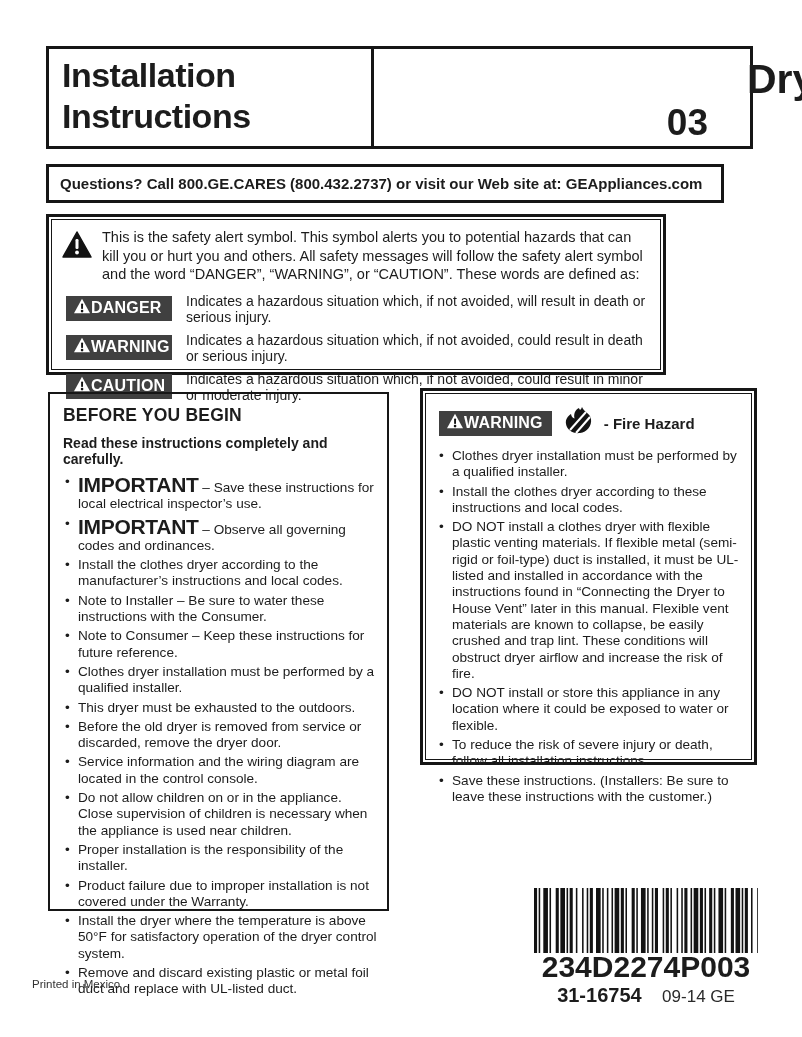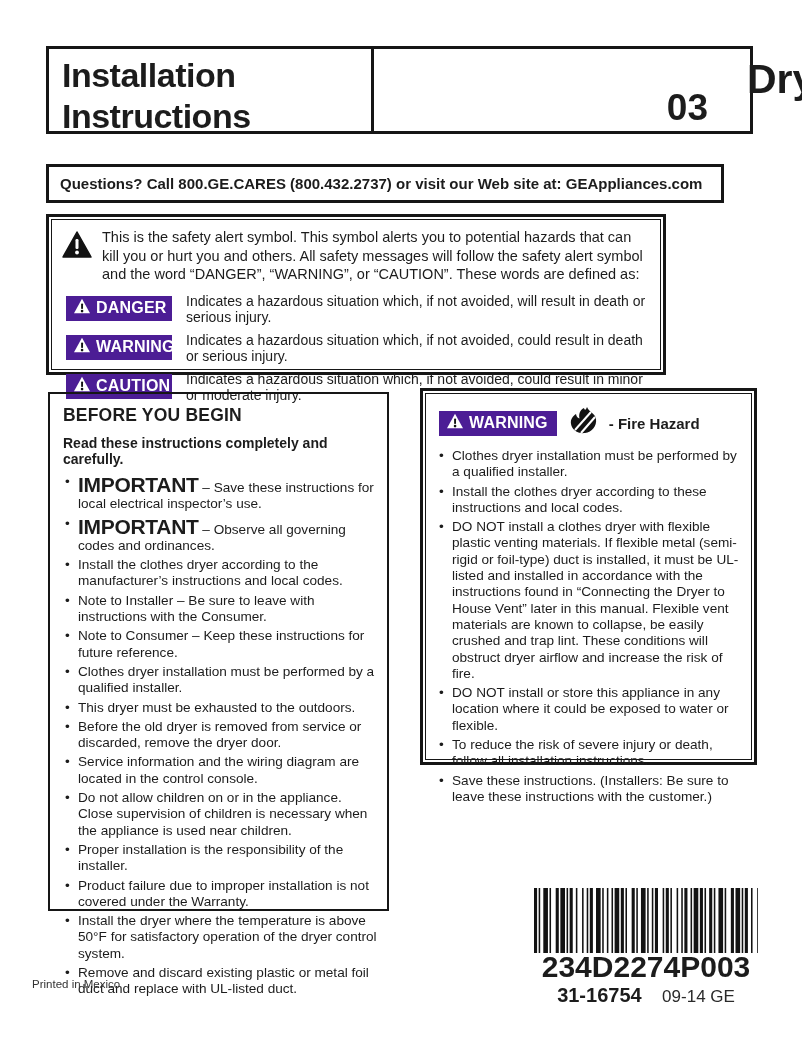--- a/index.html
+++ b/index.html
@@ -8,21 +8,21 @@
     position:relative;
     background:#ffffff;
     color:#1c1c1c;
     font-family:"Liberation Sans", sans-serif;
     overflow:hidden;
   }
   .abs { position:absolute; }
 
   
   .header-box{
-    left:46px; top:46px; width:707px; height:88px;
+    left:46px; top:46px; width:707px; height:103px;
     border:3px solid #161616;
     display:flex;
   }
   .header-left{
     width:325px; height:100%;
     border-right:3px solid #161616;
     padding:6px 0 0 13px;
   }
   .header-title{
     font-size:34px; font-weight:bold; line-height:41px; letter-spacing:-0.5px;
@@ -50,22 +50,22 @@
   .dbl-outer{ border:3px solid #161616; padding:2px; background:#fff; }
   .dbl-inner{ border:1px solid #161616; width:100%; height:100%; }
   .safety-box{ left:46px; top:214px; width:620px; height:161px; }
   .safety-inner{ padding:8px 10px 6px 10px; }
   .safety-intro{ display:flex; gap:10px; }
   .safety-intro-text{ font-size:14.5px; line-height:18.5px; padding-right:2px; }
   .alert-symbol{ flex:0 0 30px; padding-top:3px; }
   .levels{ margin-top:9px; margin-left:4px; }
   .level-row{ display:flex; align-items:center; margin-bottom:7px; }
   .badge{
-    display:inline-flex; align-items:center; gap:5px;
-    background:#4c1d95; color:#fff;
+    display:inline-flex; align-items:center; 
+    background:#404040; color:#fff;
     font-weight:bold; font-size:16px; letter-spacing:0.2px;
     padding:2px 9px 3px 7px;
     min-width:106px;
   }
   .level-text{ margin-left:14px; font-size:14px; }
   .b{ font-weight:normal; }
 
   
   .left-box{
     left:48px; top:392px; width:341px; height:519px;
@@ -175,21 +175,21 @@
   </div>
 </div>
 
 <div class="abs left-box">
   <div class="col-title">BEFORE YOU BEGIN</div>
   <div class="lead">Read these instructions completely and carefully.</div>
   <ul class="bullets">
       <li><span class="bullet">•</span><span class="important">IMPORTANT</span><span class="b"> – </span><span>Save these instructions for local electrical inspector’s use.</span></li>
       <li><span class="bullet">•</span><span class="important">IMPORTANT</span><span class="b"> – </span><span>Observe all governing codes and ordinances.</span></li>
       <li><span class="bullet">•</span><span>Install the clothes dryer according to the manufacturer’s instructions and local codes.</span></li>
-      <li><span class="bullet">•</span><span class="b">Note to Installer – </span><span>Be sure to leave with instructions with the Consumer.</span></li>
+      <li><span class="bullet">•</span><span class="b">Note to Installer – </span><span>Be sure to water these instructions with the Consumer.</span></li>
       <li><span class="bullet">•</span><span class="b">Note to Consumer – </span><span>Keep these instructions for future reference.</span></li>
       <li><span class="bullet">•</span><span>Clothes dryer installation must be performed by a qualified installer.</span></li>
       <li><span class="bullet">•</span><span>This dryer </span><span class="b">must</span><span> be exhausted to the outdoors.</span></li>
       <li><span class="bullet">•</span><span>Before the old dryer is removed from service or discarded, remove the dryer door.</span></li>
       <li><span class="bullet">•</span><span>Service information and the wiring diagram are located in the control console.</span></li>
       <li><span class="bullet">•</span><span>Do not allow children on or in the appliance. Close supervision of children is necessary when the appliance is used near children.</span></li>
       <li><span class="bullet">•</span><span>Proper installation is the responsibility of the installer.</span></li>
       <li><span class="bullet">•</span><span>Product failure due to improper installation is not covered under the Warranty.</span></li>
       <li><span class="bullet">•</span><span>Install the dryer where the temperature is above 50°F for satisfactory operation of the dryer control system.</span></li>
       <li><span class="bullet">•</span><span>Remove and discard existing plastic or metal foil duct and replace with UL-listed duct.</span></li>

